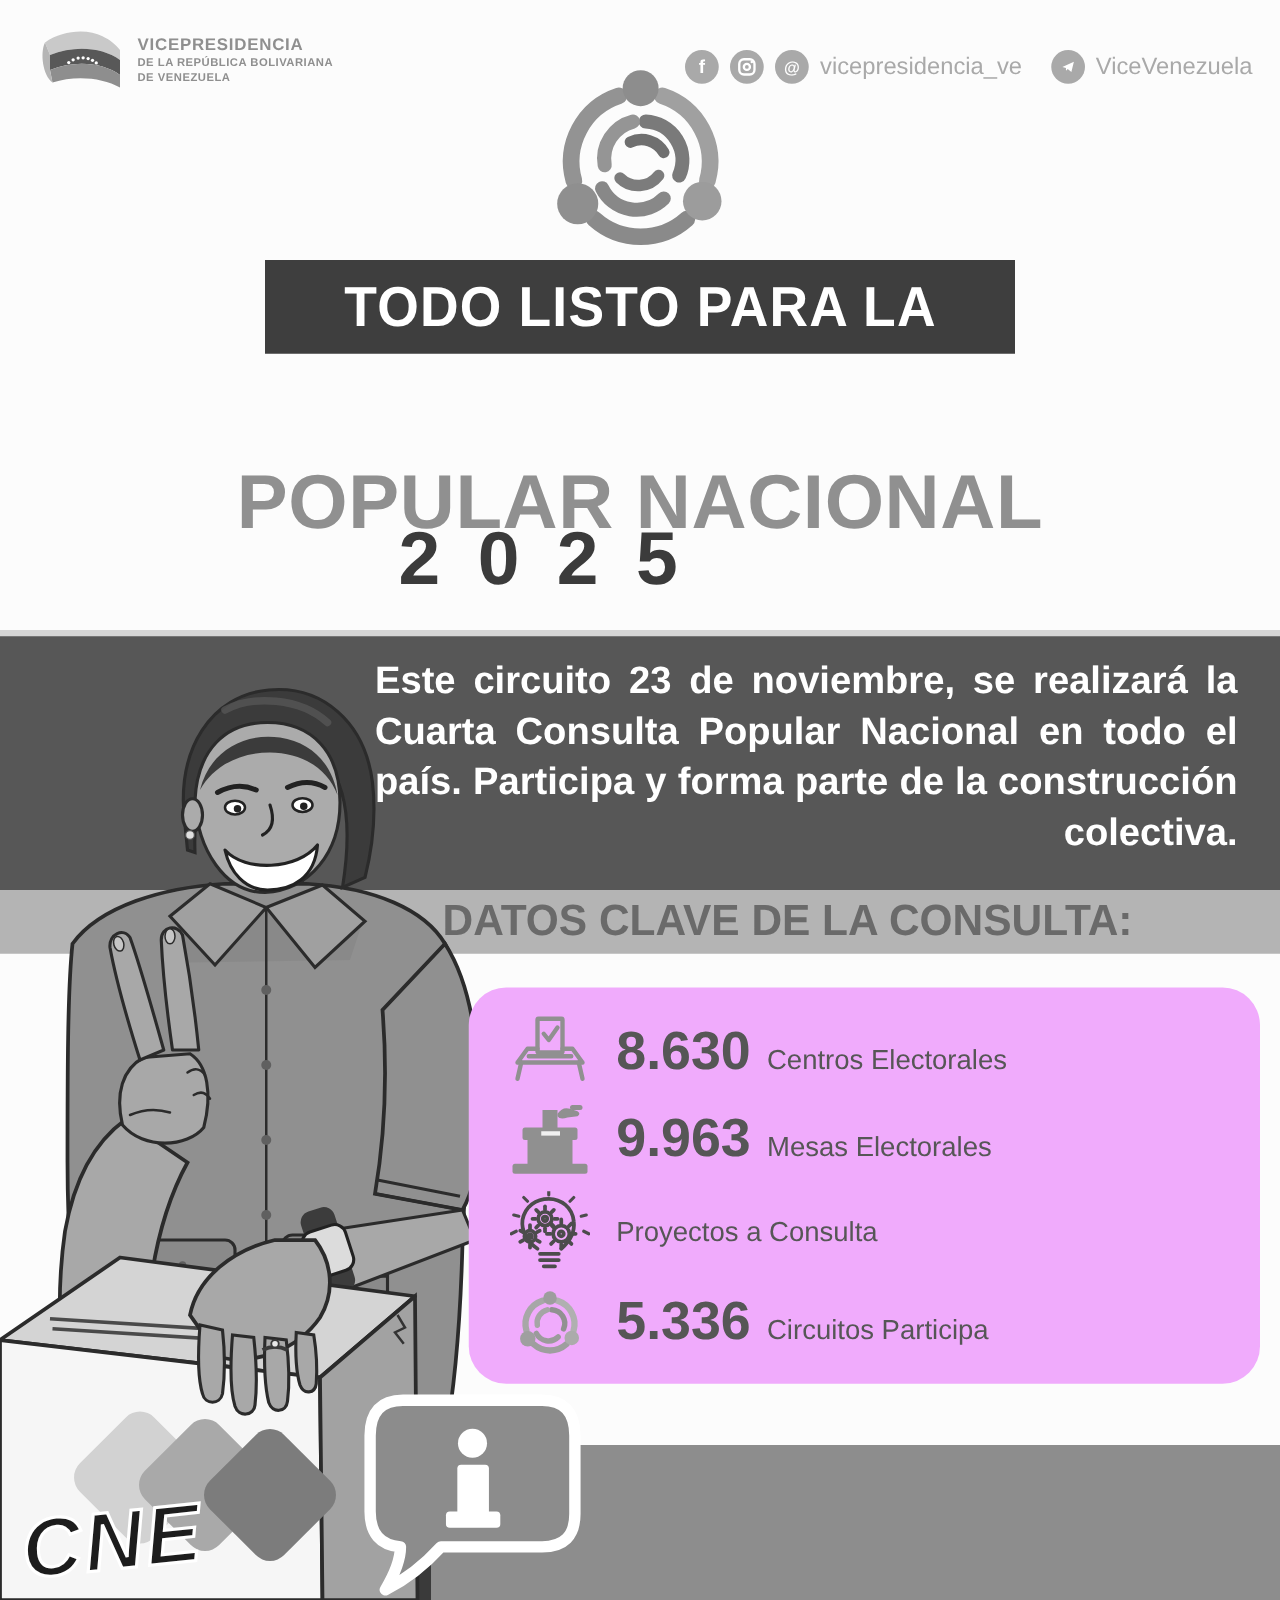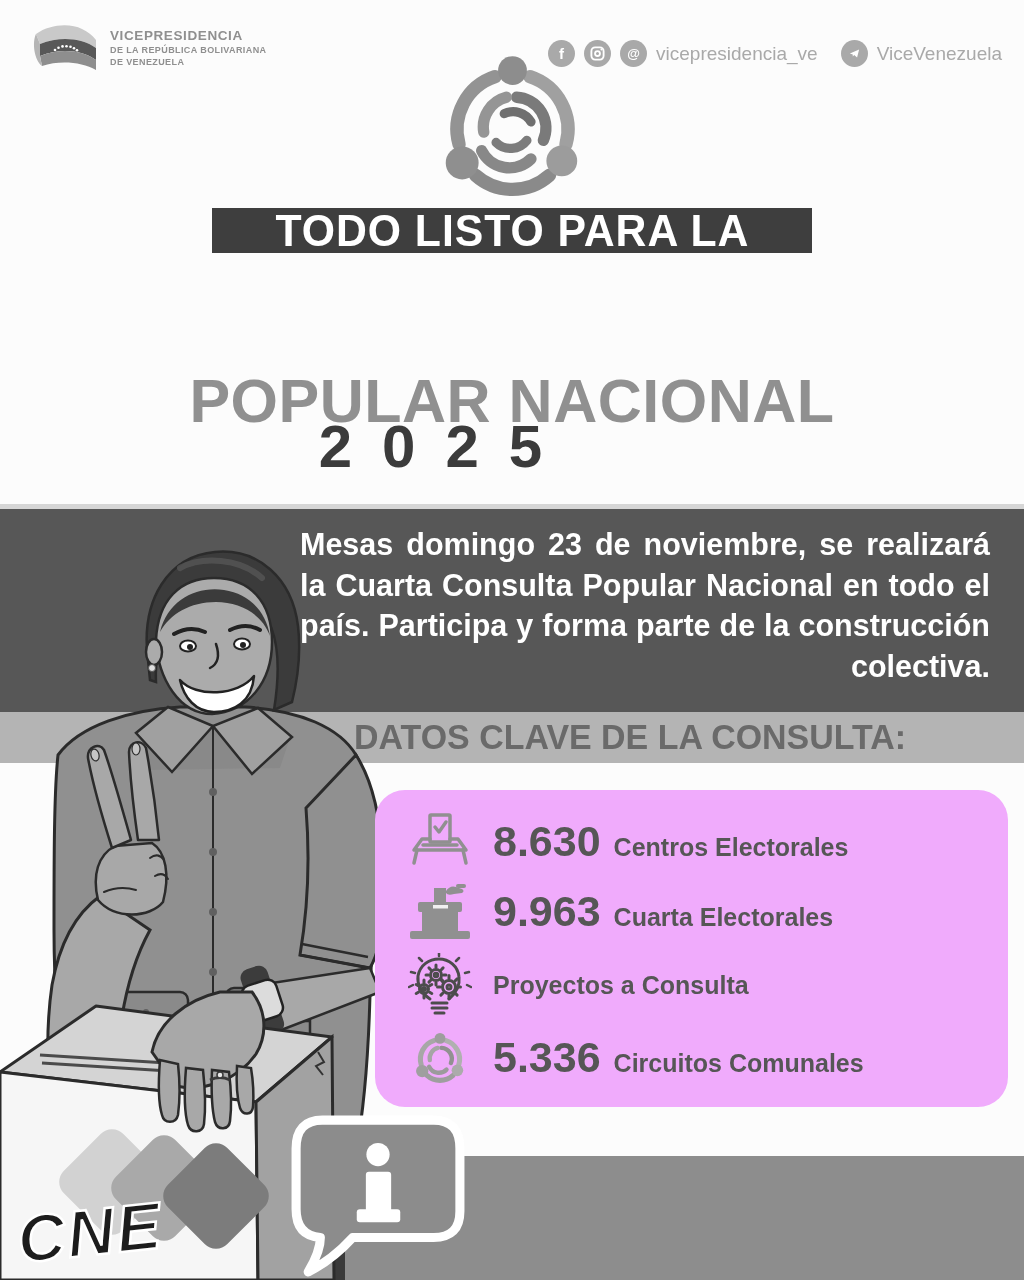--- a/index.html
+++ b/index.html
@@ -14,21 +14,21 @@
   .org-l1{font-size:13.5px;font-weight:bold;letter-spacing:.6px;}
   .org-l2,.org-l3{font-size:9px;font-weight:bold;letter-spacing:.4px;margin-top:2px;}
   .social{position:absolute;right:22px;top:40px;display:flex;align-items:center;gap:9px;z-index:5;
     color:#a9a9a9;font-size:19px;}
   .sicon{width:27px;height:27px;border-radius:50%;background:#a9a9a9;color:#fff;
     display:flex;align-items:center;justify-content:center;font-weight:bold;font-size:15px;flex:0 0 auto;}
   .handle{margin-right:14px;}
   
   .emblem{position:absolute;left:430px;top:50px;z-index:4;}
   
-  .kicker{position:absolute;left:212px;top:208px;width:600px;height:45px;background:#3e3e3e;
+  .kicker{position:absolute;left:212px;top:208px;width:600px;height:75px;background:#3e3e3e;
     color:#fff;display:flex;align-items:center;justify-content:center;z-index:4;}
   .kicker span{font-size:45px;font-weight:800;letter-spacing:1px;transform:scaleX(.95);white-space:nowrap;}
   .title{position:absolute;left:0;top:270px;width:1024px;text-align:center;z-index:4;
     font-weight:800;font-size:106px;line-height:100px;letter-spacing:-0.055em;}
   .title .wrap{position:relative;display:inline-block;}
   .lc0,.lc1{color:#a4a4a4;} .lc2{color:#7b7b7b;} .lc3{color:#6f6f6f;} .lc4{color:#6a6a6a;}
   .lc5{color:#9e9e9e;} .lc6,.lc7{color:#a2a2a2;}
   .title .star{position:absolute;right:-4px;bottom:10px;color:#fff;font-size:52px;letter-spacing:0;line-height:1;}
   .subtitle{position:absolute;left:0;top:366px;width:1024px;text-align:center;z-index:4;
     color:#909090;font-weight:800;font-size:61px;letter-spacing:.5px;}
@@ -47,21 +47,21 @@
   
   .woman{position:absolute;left:0;top:540px;z-index:3;}
   
   .facts-card{position:absolute;left:375px;top:790px;width:633px;height:317px;background:#f0abfc;
     border-radius:30px;z-index:4;display:flex;flex-direction:column;justify-content:space-evenly;
     padding:10px 0 10px 30px;box-sizing:border-box;}
   .fact-row{display:flex;align-items:center;gap:18px;}
   .fact-icon{width:70px;display:flex;justify-content:center;align-items:center;flex:0 0 auto;}
   .fact-text{display:flex;align-items:baseline;gap:13px;color:#565656;white-space:nowrap;}
   .fact-value{font-size:43px;font-weight:800;}
-  .fact-label{font-size:25px;font-weight:700;}
+  .fact-label{font-size:22px;font-weight:400;}
   
   .note-band{position:absolute;left:345px;top:1156px;width:679px;height:124px;background:#8d8d8d;z-index:2;}
   .note-text{position:absolute;left:480px;top:1170px;width:530px;z-index:3;color:#fff;
     font-size:33px;font-weight:700;line-height:45px;}
   .info-bubble{position:absolute;left:288px;top:1114px;z-index:5;}
 </style>
 </head>
 <body>
 
 <div class="poster">
@@ -128,21 +128,21 @@
 
   <div class="kicker">
     <span>TODO LISTO PARA LA</span>
   </div>
 
 
   <div class="subtitle">POPULAR NACIONAL</div>
   <div class="year">2025</div>
 
   <div class="band-dark"></div>
-  <div class="announce"><span>Mesas domingo </span><b>23 de noviembre,</b><span> se realizará la Cuarta Consulta Popular Nacional en todo el país. Participa y forma parte de la construcción colectiva.</span></div>
+  <div class="announce"><span>Este circuito </span><b>23 de noviembre,</b><span> se realizará la Cuarta Consulta Popular Nacional en todo el país. Participa y forma parte de la construcción colectiva.</span></div>
 
   <div class="band-light"></div>
   <div class="facts-heading">DATOS CLAVE DE LA CONSULTA:</div>
 
   <svg class="woman" width="420" height="740" viewBox="0 0 420 740">
 
     <path d="M 80 545 L 345 545 L 345 740 L 80 740 Z" fill="#3a3a3a"></path>
 
     <path d="M 185 120 L 185 178 Q 212 198 242 176 L 242 116 Z" fill="#9f9f9f" stroke="#2c2c2c" stroke-width="2"></path>
 
@@ -256,21 +256,21 @@
           <rect x="13" y="28" width="36" height="22"></rect>
           <rect x="9" y="20" width="44" height="10" rx="2"></rect>
           <rect x="24" y="23" width="15" height="3.5" fill="#f0f0f0"></rect>
           <rect x="25" y="6" width="12" height="15"></rect>
           <path d="M 37 9 q 4 -6 10 -4 l 6 2 q 3 2 0 4 l -8 1 q -6 2 -8 -1 z"></path>
           <rect x="47" y="2" width="10" height="4" rx="2"></rect>
         </svg>
       </span>
       <span class="fact-text">
         <span class="fact-value">9.963</span>
-        <span class="fact-label">Cuarta Electorales</span>
+        <span class="fact-label">Mesas Electorales</span>
       </span>
     </div>
 
     <div class="fact-row">
       <span class="fact-icon">
         <svg width="64" height="66" viewBox="0 0 64 66" fill="none" stroke="#4c4c4c" stroke-width="3" stroke-linecap="round">
           <path d="M 22 46 C 13 40 9 31 10 23 C 12 12 21 6 31 6 C 41 6 50 13 51 24 C 52 32 48 40 41 46"></path>
           <path d="M 24 50 H 39 M 24 55 H 39 M 27 60 H 36"></path>
           <g transform="translate(28,22)">
             <circle r="5.5"></circle>
@@ -325,21 +325,21 @@
             <path d="M 98 106 A 30 30 0 0 1 50 98" stroke="#9b9b9b" stroke-width="12"></path>
             <path d="M 52 80 A 30 30 0 0 1 74 46" stroke="#a5a5a5" stroke-width="12"></path>
           </g>
           <circle cx="80" cy="20" r="15" fill="#9d9d9d"></circle>
           <circle cx="31" cy="110" r="17" fill="#9f9f9f"></circle>
           <circle cx="128" cy="108" r="16" fill="#ababab"></circle>
         </svg>
       </span>
       <span class="fact-text">
         <span class="fact-value">5.336</span>
-        <span class="fact-label">Circuitos Comunales</span>
+        <span class="fact-label">Circuitos Participa</span>
       </span>
     </div>
 
   </div>
 
   <div class="note-band"></div>
   <div class="info-bubble">
     <svg width="180" height="164" viewBox="0 0 178 162">
       <path d="M 34 6 H 144 Q 170 6 170 34 V 96 Q 170 122 144 122 H 64 Q 44 144 20 156 Q 32 136 32 122 Q 8 120 8 94 V 34 Q 8 6 34 6 Z" fill="#8c8c8c" stroke="#ffffff" stroke-width="9" stroke-linejoin="round"></path>
       <circle cx="89" cy="40" r="11.5" fill="#ffffff"></circle>

